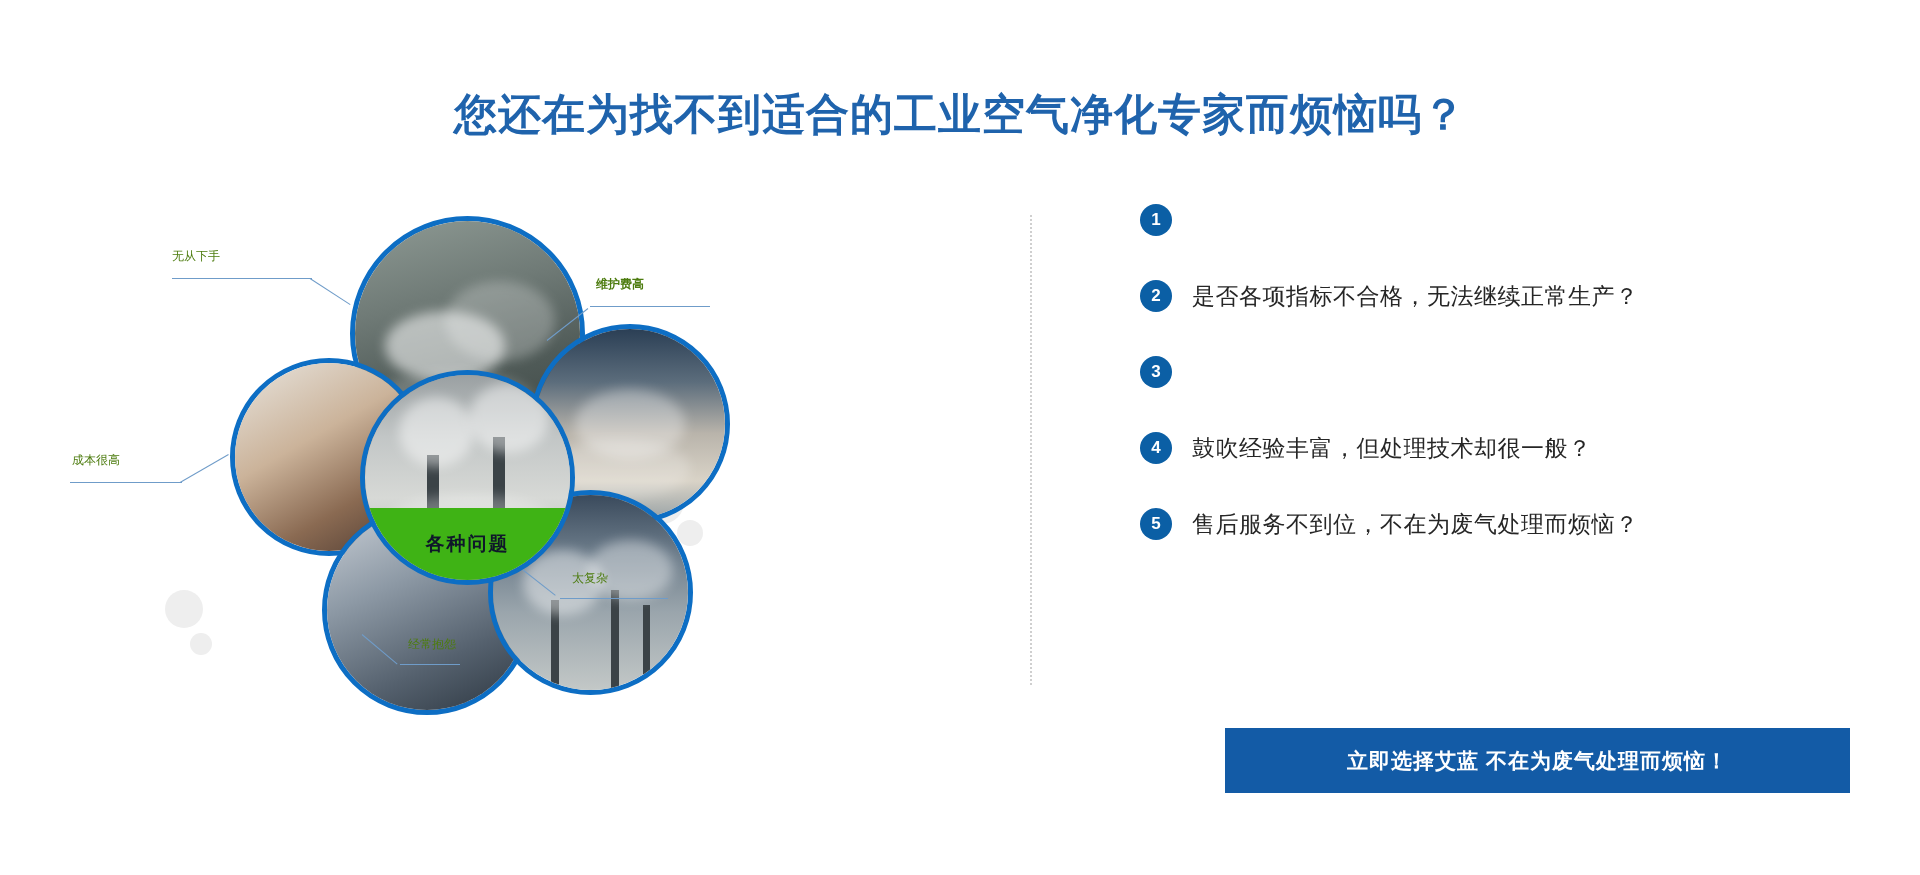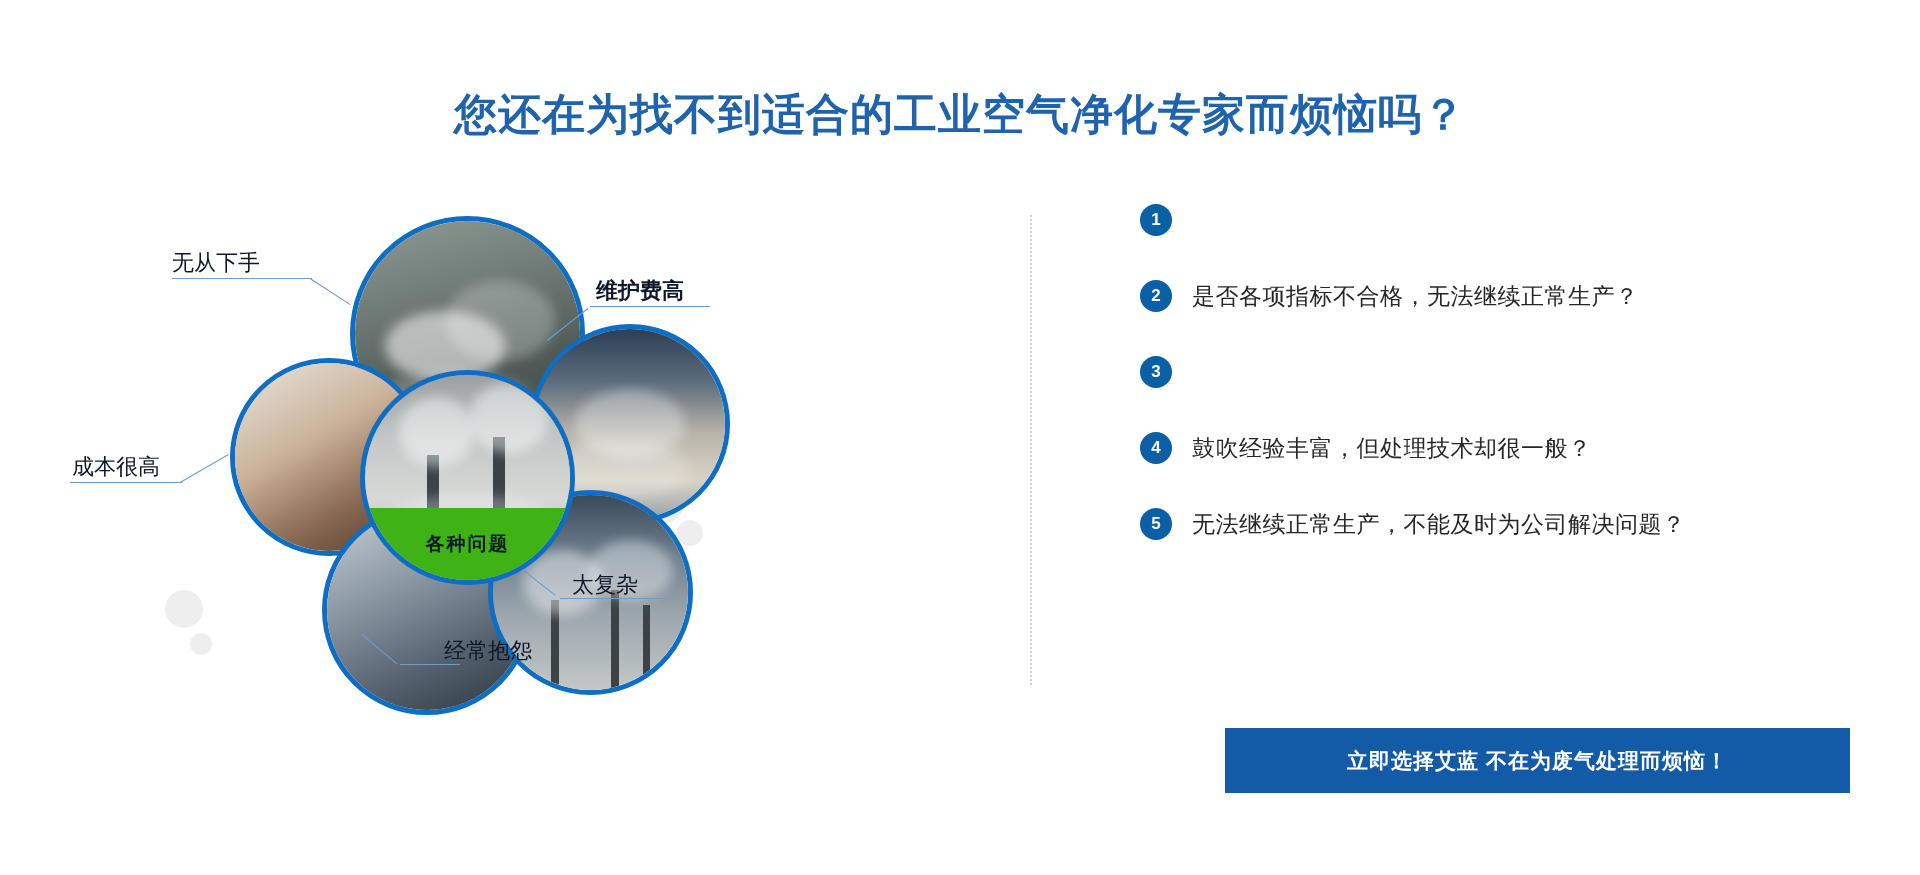--- a/index.html
+++ b/index.html
@@ -73,22 +73,22 @@
     letter-spacing:2px;
   }
   .grey-dot{position:absolute;border-radius:50%;background:#eeeeee;}
   .gd1{left:580px;top:290px;width:44px;height:44px;}
   .gd2{left:617px;top:330px;width:26px;height:26px;}
   .gd3{left:105px;top:400px;width:38px;height:38px;}
   .gd4{left:130px;top:443px;width:22px;height:22px;}
 
   .lbl{
     position:absolute;
-    font-size:22px;
-    color:#0f172a;
+    font-size:12px;
+    color:#4d7c0f;
     white-space:nowrap;
   }
   .leader{position:absolute;border-top:1.5px solid #6f9cc9;}
   .leader-d{position:absolute;border-top:1.5px solid #6f9cc9;transform-origin:left center;}
 
   
   .list{
     position:absolute;
     left:1140px;top:14px;width:700px;
   }
@@ -188,21 +188,21 @@
     <div class="leader" style="left:500px;top:408px;width:108px;"></div>
     <div class="leader-d" style="left:456px;top:374px;width:50px;transform:rotate(38deg);"></div>
 
     <div class="leader" style="left:340px;top:474px;width:60px;"></div>
     <div class="leader-d" style="left:302px;top:444px;width:46px;transform:rotate(40deg);"></div>
 
     <div class="lbl" style="left:112px;top:58px;">无从下手</div>
     <div class="lbl" style="left:536px;top:86px;font-weight:bold;">维护费高</div>
     <div class="lbl" style="left:12px;top:262px;">成本很高</div>
     <div class="lbl" style="left:512px;top:380px;">太复杂</div>
-    <div class="lbl" style="left:348px;top:446px;margin-left:36px;">经常抱怨</div>
+    <div class="lbl" style="left:348px;top:446px;">经常抱怨</div>
   </div>
 
   <div class="list">
 
     <div class="item">
       <div class="badge">1</div>
     </div>
 
     <div class="item">
       <div class="badge">2</div>
@@ -213,18 +213,18 @@
       <div class="badge">3</div>
     </div>
 
     <div class="item">
       <div class="badge">4</div>
       <div class="item-text">鼓吹经验丰富，但处理技术却很一般？</div>
     </div>
 
     <div class="item">
       <div class="badge">5</div>
-      <div class="item-text">无法继续正常生产，不能及时为公司解决问题？</div>
+      <div class="item-text">售后服务不到位，不在为废气处理而烦恼？</div>
     </div>
   </div>
 </div>
 
 <div class="cta">立即选择艾蓝  不在为废气处理而烦恼！</div>
 
 </body></html>

